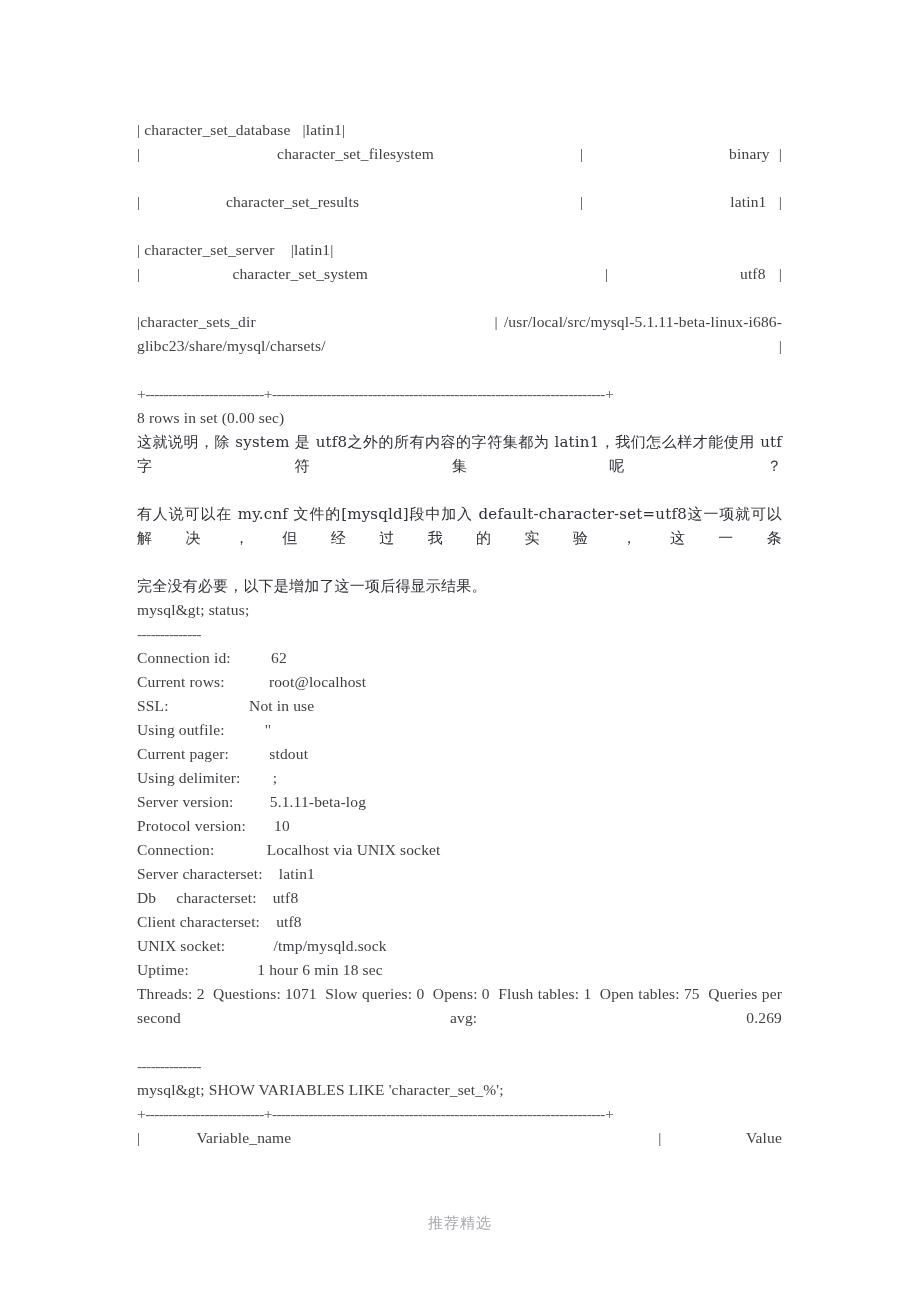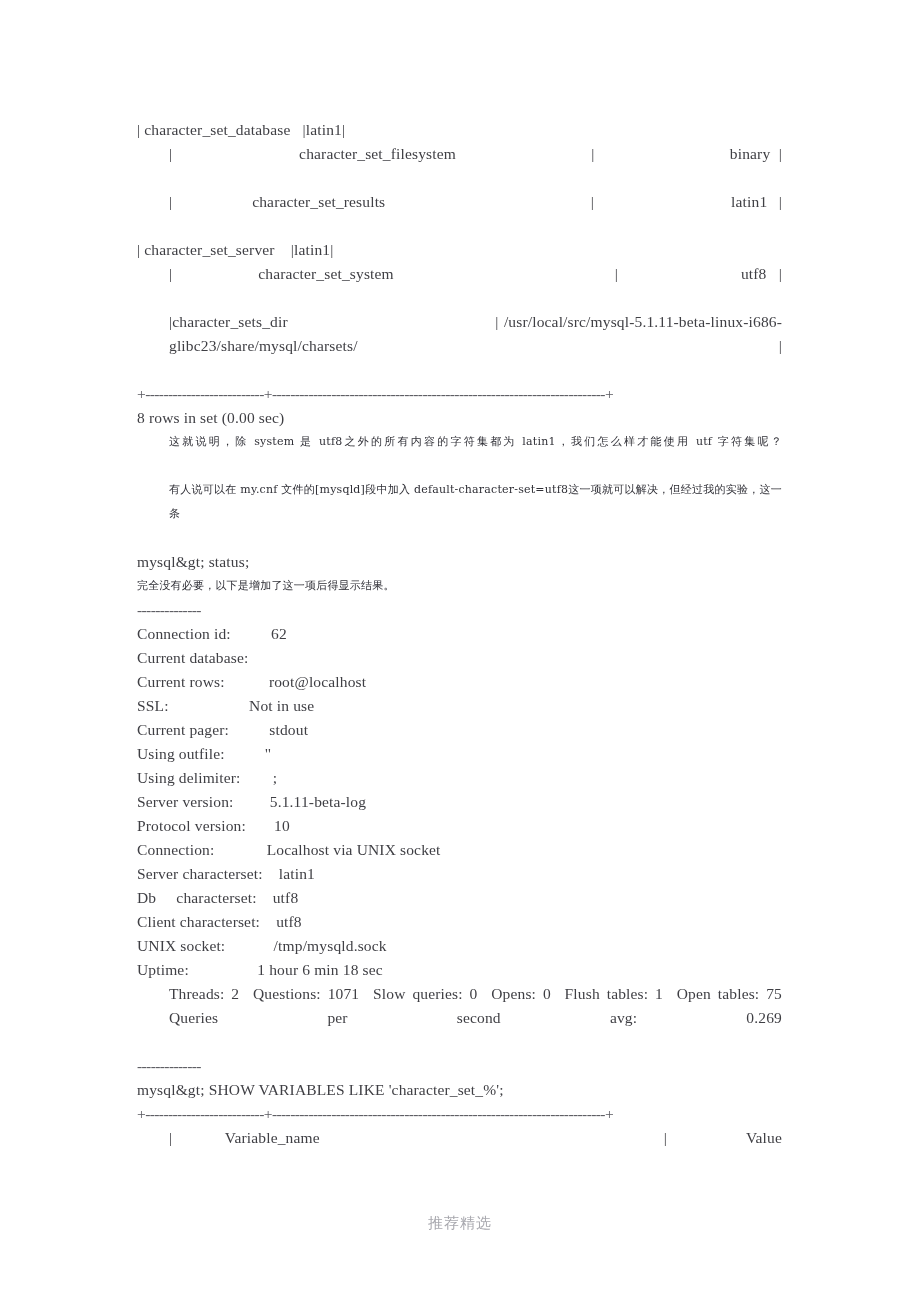--- a/index.html
+++ b/index.html
@@ -42,21 +42,20 @@
     text-justify: inter-word;
     white-space: pre-wrap;
     word-break: break-word;
     letter-spacing: 0.15px;
     margin: 0;
   }
 
   
   .doc-line.justified {
     text-align: justify;
-    margin-left: 32px;
   }
   .doc-line.justified::after {
     content: "";
     display: inline-block;
     width: 100%;
     height: 0;
   }
 
   .doc-line.plain {
     text-align: left;
@@ -64,21 +63,21 @@
 
   
   .doc-line.rule {
     letter-spacing: -0.6px;
     color: #5a5a60;
   }
 
   
   .doc-line.cjk {
     font-family: "DejaVu Serif", "Liberation Serif", serif;
-    font-size: 11px;
+    font-size: 15px;
     color: #2f2f36;
     letter-spacing: 0.2px;
   }
 
   .watermark {
     position: absolute;
     left: 0;
     top: 1202px;
     width: 920px;
     text-align: center;
@@ -96,29 +95,28 @@
       <p class="doc-line plain">| character_set_database   |latin1|</p>
       <p class="doc-line justified">|               character_set_filesystem                |                binary |</p>
       <p class="doc-line justified">|       character_set_results                  |            latin1 |</p>
       <p class="doc-line plain">| character_set_server    |latin1|</p>
       <p class="doc-line justified">|       character_set_system                  |          utf8 |</p>
       <p class="doc-line justified">|character_sets_dir                                      | /usr/local/src/mysql-5.1.11-beta-linux-i686-glibc23/share/mysql/charsets/ |</p>
       <p class="doc-line rule plain">+--------------------------+-------------------------------------------------------------------------+</p>
       <p class="doc-line plain">8 rows in set (0.00 sec)</p>
       <p class="doc-line cjk justified">这就说明，除 system 是 utf8之外的所有内容的字符集都为 latin1，我们怎么样才能使用 utf 字符集呢？</p>
       <p class="doc-line cjk justified">有人说可以在 my.cnf 文件的[mysqld]段中加入 default-character-set=utf8这一项就可以解决，但经过我的实验，这一条</p>
+      <p class="doc-line cjk plain">完全没有必要，以下是增加了这一项后得显示结果。</p>
       <p class="doc-line plain">mysql&amp;gt; status;</p>
-      <p class="doc-line cjk plain">完全没有必要，以下是增加了这一项后得显示结果。</p>
       <p class="doc-line rule plain">--------------</p>
       <p class="doc-line plain">Connection id:          62</p>
-      <p class="doc-line plain">Current database:</p>
       <p class="doc-line plain">Current rows:           root@localhost</p>
       <p class="doc-line plain">SSL:                    Not in use</p>
+      <p class="doc-line plain">Using outfile:          ''</p>
       <p class="doc-line plain">Current pager:          stdout</p>
-      <p class="doc-line plain">Using outfile:          ''</p>
       <p class="doc-line plain">Using delimiter:        ;</p>
       <p class="doc-line plain">Server version:         5.1.11-beta-log</p>
       <p class="doc-line plain">Protocol version:       10</p>
       <p class="doc-line plain">Connection:             Localhost via UNIX socket</p>
       <p class="doc-line plain">Server characterset:    latin1</p>
       <p class="doc-line plain">Db     characterset:    utf8</p>
       <p class="doc-line plain">Client characterset:    utf8</p>
       <p class="doc-line plain">UNIX socket:            /tmp/mysqld.sock</p>
       <p class="doc-line plain">Uptime:                 1 hour 6 min 18 sec</p>
       <p class="doc-line justified">Threads: 2  Questions: 1071  Slow queries: 0  Opens: 0  Flush tables: 1  Open tables: 75  Queries per second avg: 0.269</p>

